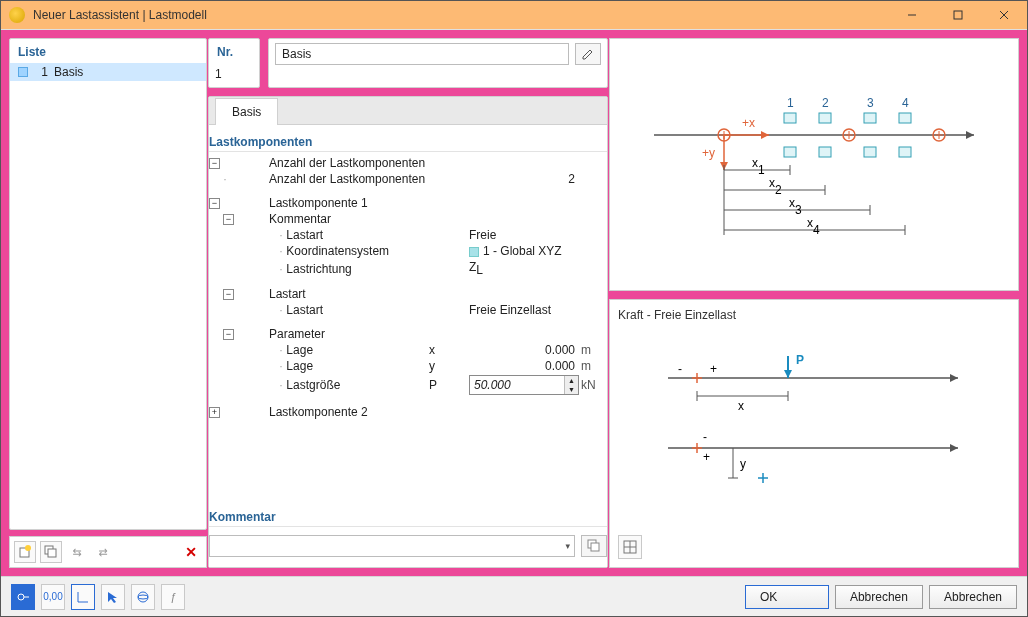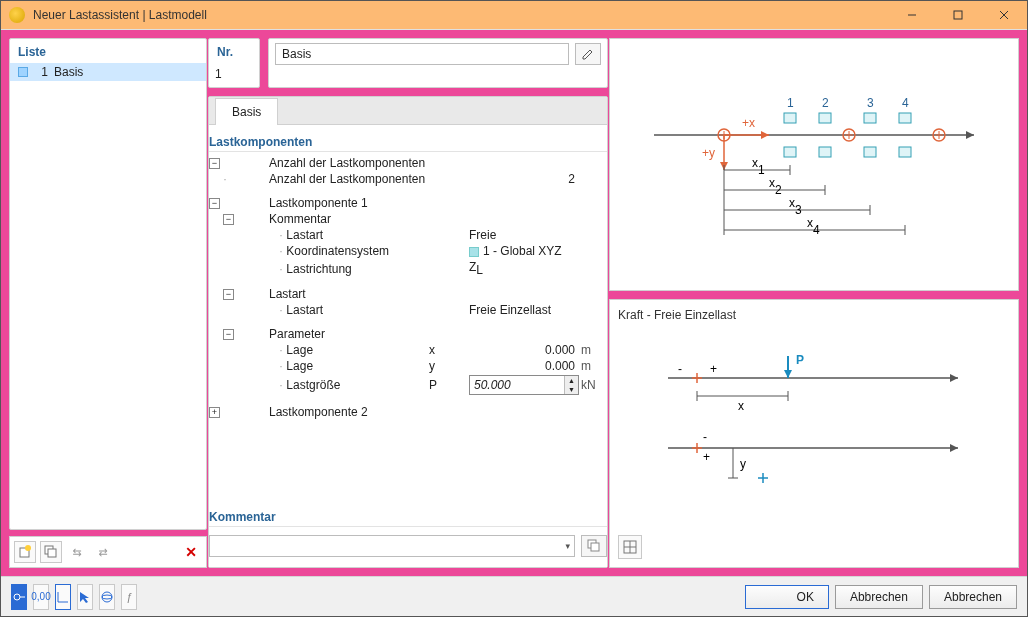--- a/index.html
+++ b/index.html
@@ -55,22 +55,22 @@
   .commentrow { display: flex; gap: 6px; padding: 4px 0; }
   .combo { flex: 1; height: 22px; border: 1px solid #bcbcbc; background: #fff; display: flex; align-items: center; justify-content: flex-end; padding: 0 4px; }
   .combo .dd { font-size: 9px; color: #555; }
 
   .rightcol { width: 410px; display: flex; flex-direction: column; gap: 8px; }
   .diagram { background: #fff; border: 1px solid #d0d0d0; flex: 1; display: flex; align-items: center; justify-content: center; }
   .diagram2 { background: #fff; border: 1px solid #d0d0d0; flex: 1; display: flex; flex-direction: column; padding: 8px; }
   .diagtitle { color: #333; margin-bottom: 6px; }
 
   .footer { height: 40px; border-top: 1px solid #d6d6d6; display: flex; align-items: center; padding: 0 10px; gap: 6px; background: #f0f0f0; }
-  .ftbtn { width: 16px; height: 26px; border: 1px solid #c9c9c9; background: #fafafa; display: flex; align-items: center; justify-content: center; font-size: 11px; }
-  .btn { height: 24px; min-width: 78px; border: 1px solid #9a9a9a; background: linear-gradient(#fdfdfd,#ececec); padding: 0 14px; display: flex; align-items: center; justify-content: flex-end; }
+  .ftbtn { width: 24px; height: 26px; border: 1px solid #c9c9c9; background: #fafafa; display: flex; align-items: center; justify-content: center; font-size: 11px; }
+  .btn { height: 24px; min-width: 78px; border: 1px solid #9a9a9a; background: linear-gradient(#fdfdfd,#ececec); padding: 0 14px; display: flex; align-items: center; justify-content: flex-start; }
   .btn.primary { border: 1.5px solid #2a6bd4; min-width: 84px; }
 
   svg text { font-family: "Segoe UI", sans-serif; }
 </style>
 </head>
 <body>
 
 <div class="window">
 
   <div class="titlebar">

